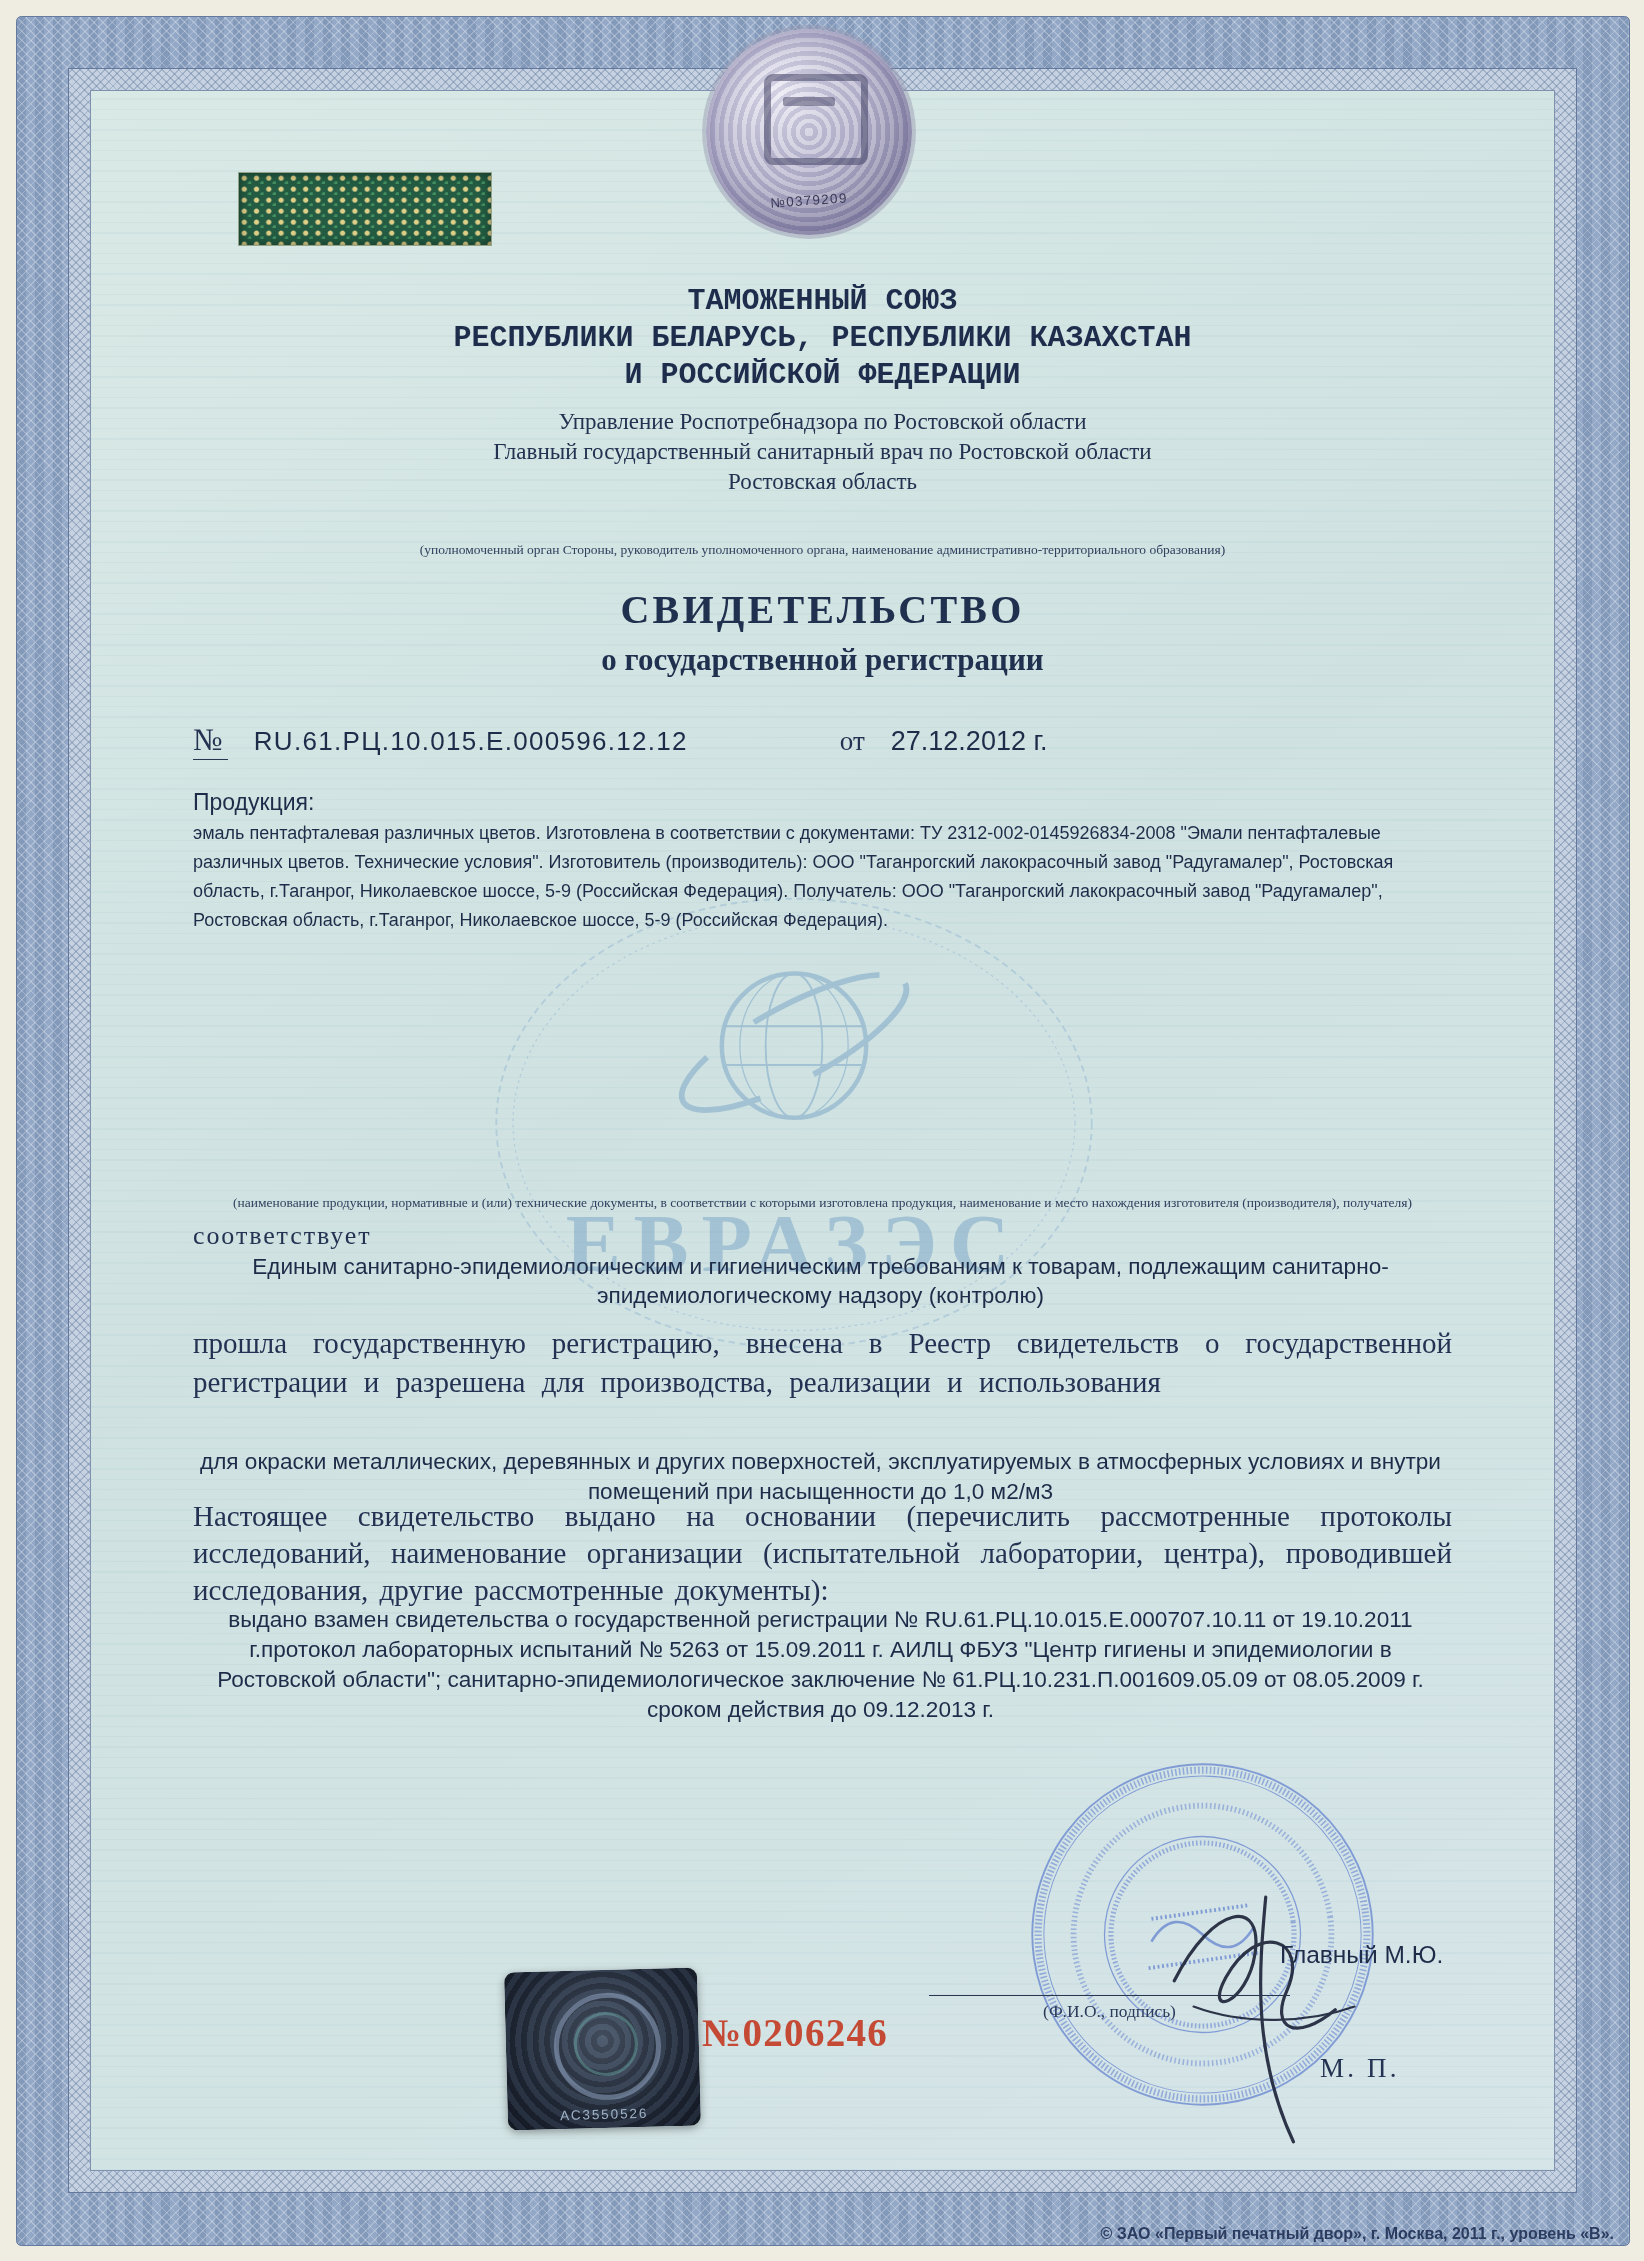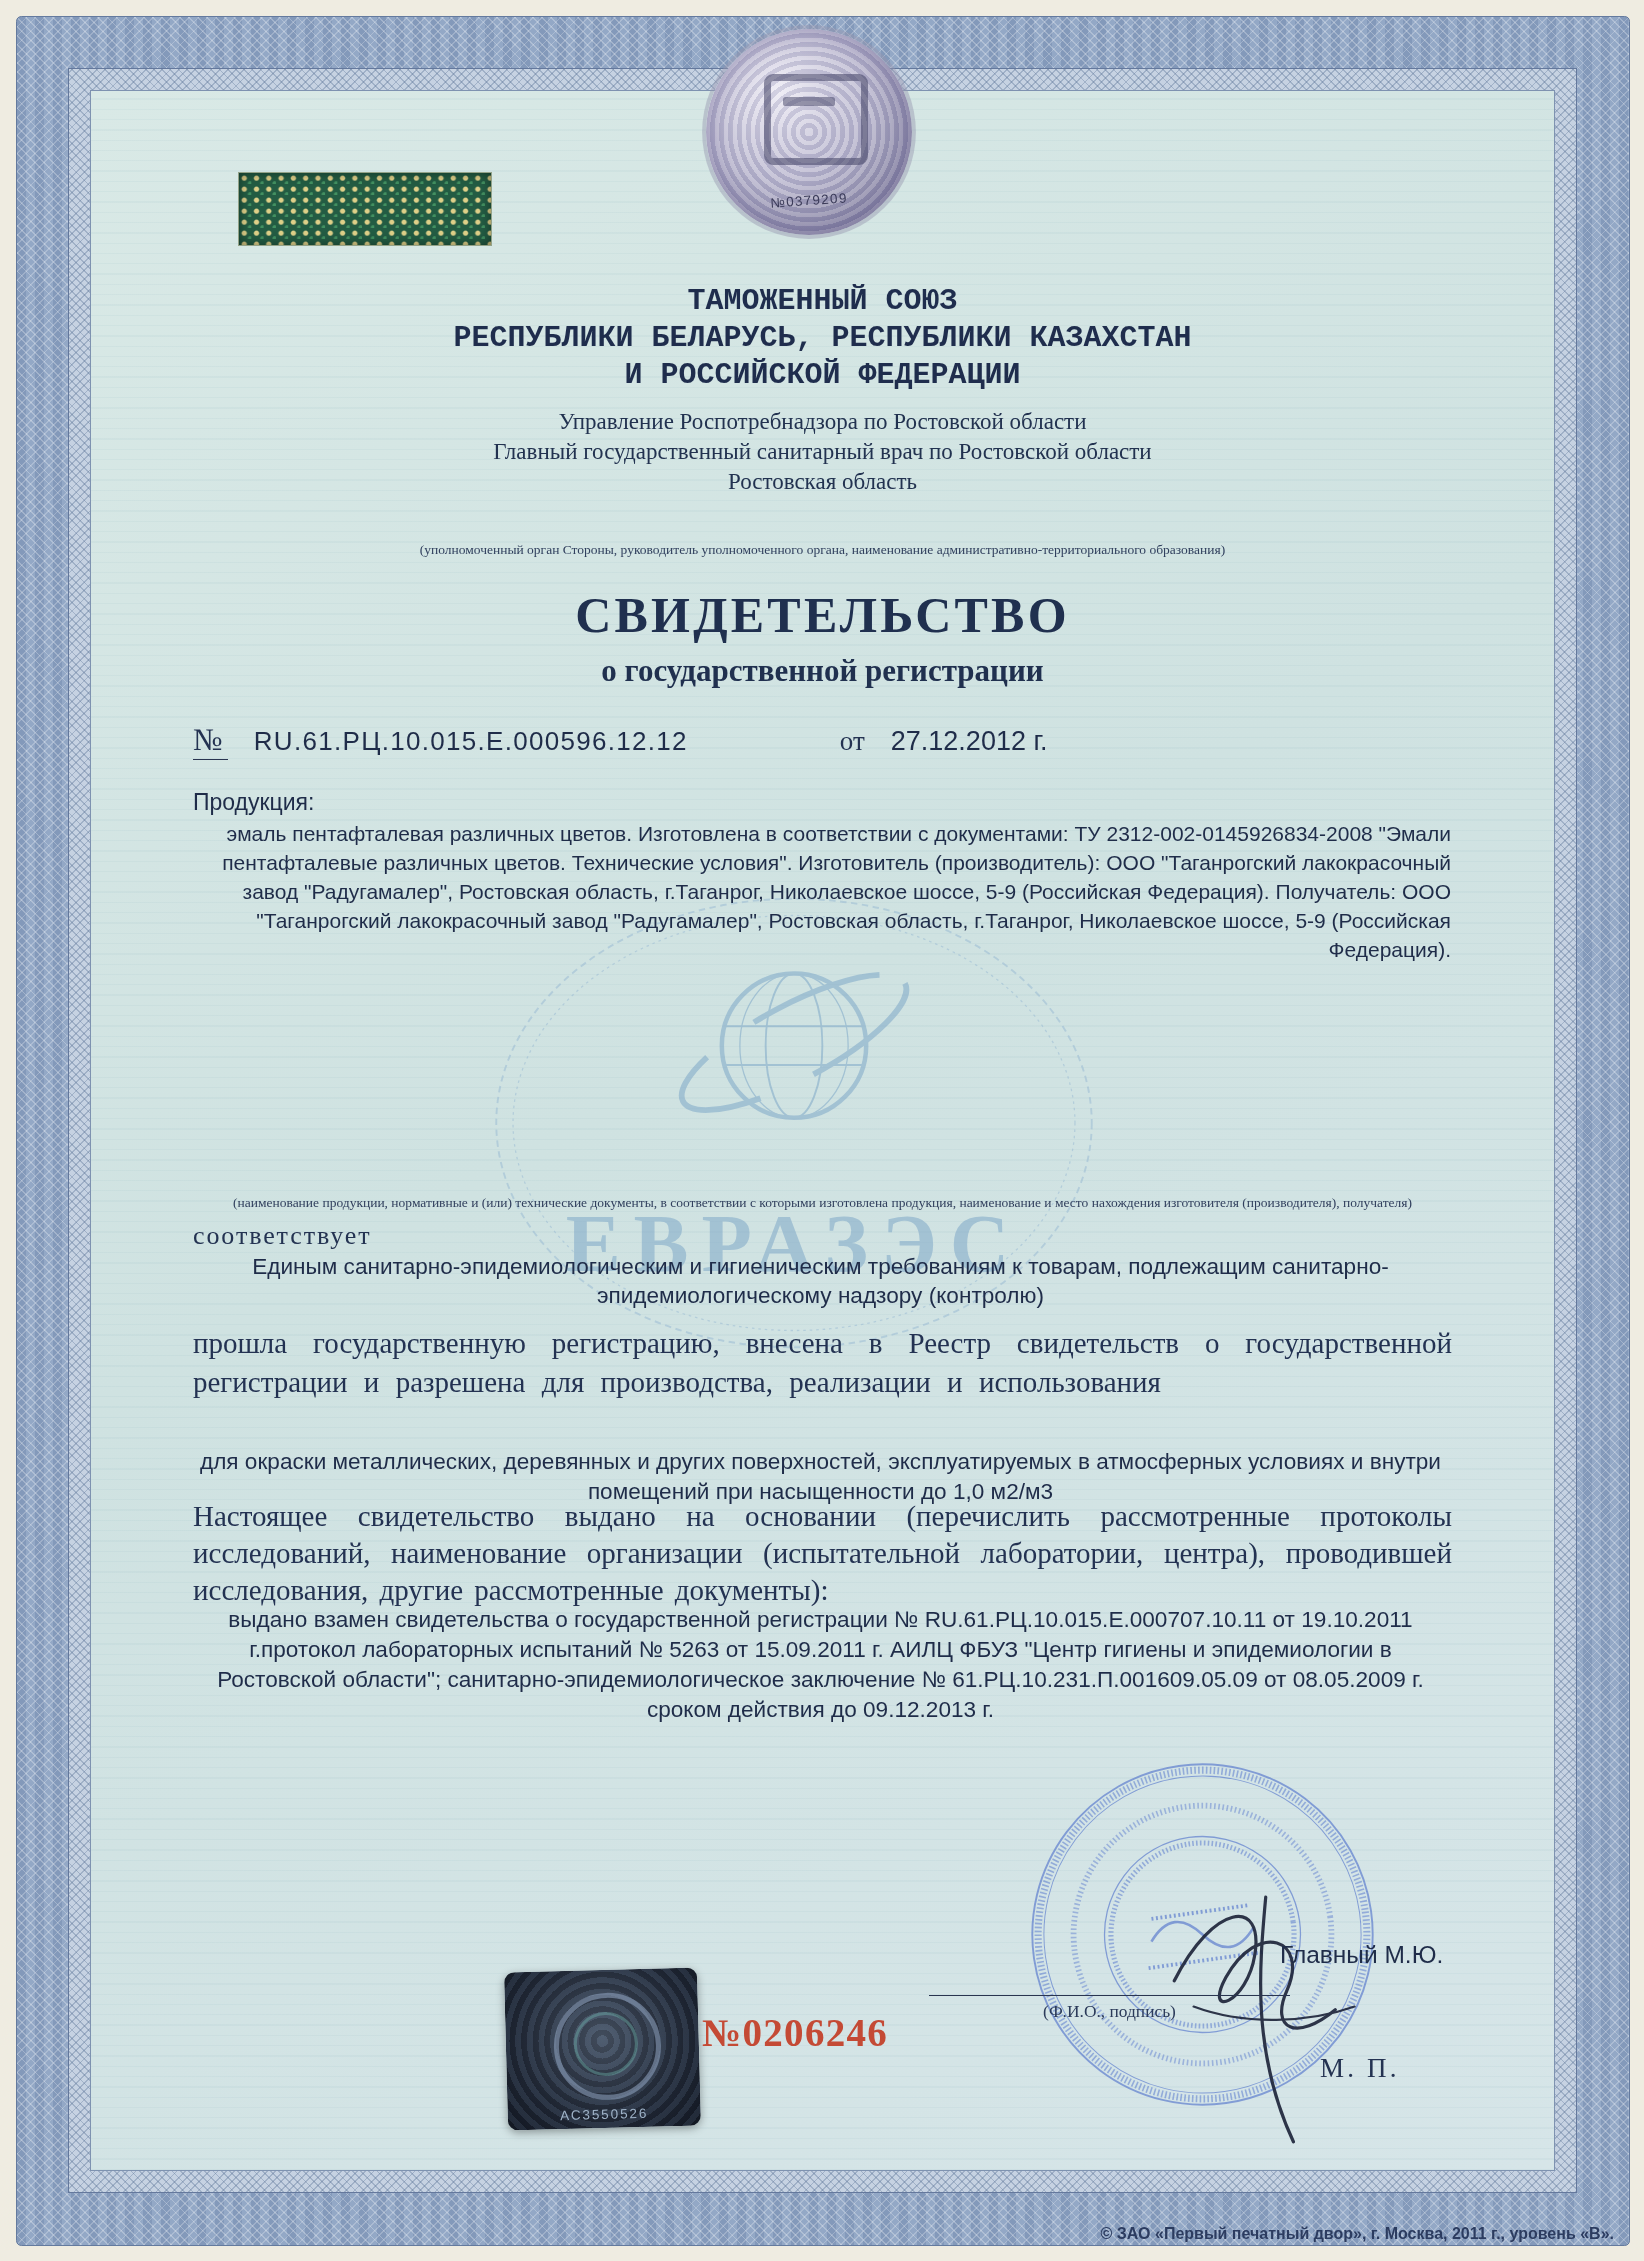--- a/index.html
+++ b/index.html
@@ -94,35 +94,35 @@
   .header-block { position:absolute; top:192px; left:102px; right:102px; text-align:center; }
   .union-line  { font-size:30px; font-weight:bold; line-height:37px; color:#1f2d4d;font-family:Liberation Mono, monospace; }
   .authority   { font-size:23px; line-height:30px; margin-top:13px; color:#223250; }
   .authority-note {
     position:absolute; top:451px; left:102px; right:102px; text-align:center;
     font-size:13.5px; color:#31405e;
   }
 
   
   .title-block { position:absolute; top:495px; left:102px; right:102px; text-align:center; }
-  .title-main  { font-size:50px; font-weight:bold; letter-spacing:3.2px; color:#20304f; }
+  .title-main  { font-size:40px; font-weight:bold; letter-spacing:3.2px; color:#20304f; }
   .title-sub   { font-size:31px; font-weight:bold; margin-top:9px; color:#20304f; }
 
   
   .number-row { position:absolute; top:631px; left:102px; right:102px; display:flex; align-items:baseline; }
   .num-sign   { font-size:31px; border-bottom:1.3px solid #2a3550; padding:0 5.2px 1.3px 0; }
   .num-value  { font-size:26px; letter-spacing:1.3px; margin-left:26px; color:#1f2c49; }
   .from-label { font-size:27px; margin-left:152px; }
   .date-value { font-size:27px; margin-left:26px; color:#1f2c49; }
 
   
   .product-label { position:absolute; top:698px; left:102px; font-size:23px; color:#1f2c49; }
   .product-text  {
     position:absolute; top:728px; left:102px; right:103px;
-    font-size:21px; line-height:29px; color:#1f2c49; text-align:right;
+    font-size:18px; line-height:29px; color:#1f2c49; text-align:left;
   }
   .product-note {
     position:absolute; top:1104px; left:90px; right:90px; text-align:center;
     font-size:13.5px; color:#31405e;
   }
   .conform-label { position:absolute; top:1130px; left:102px; font-size:26px; letter-spacing:1.9px; }
   .conform-text  {
     position:absolute; top:1161px; left:106px; right:110px;
     font-size:22.6px; line-height:29px; color:#1f2c49;
   }

